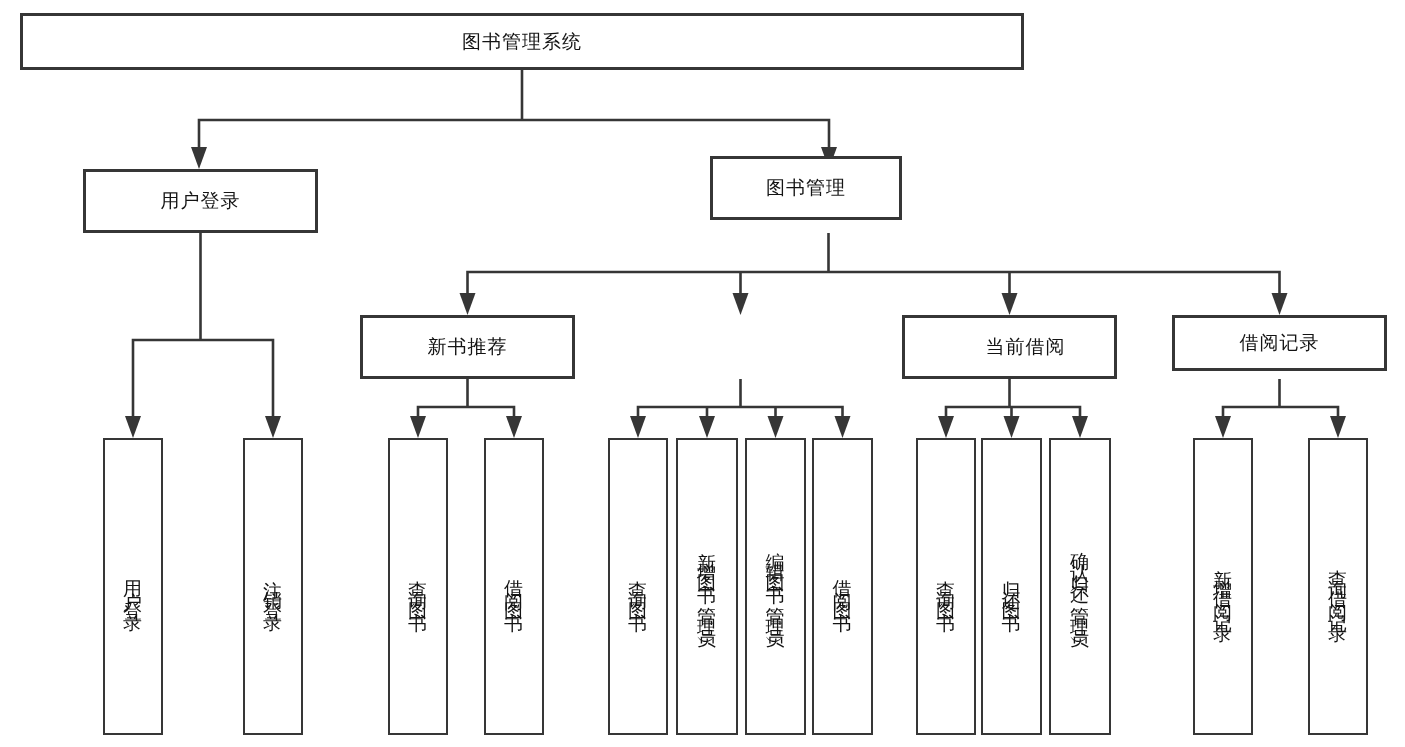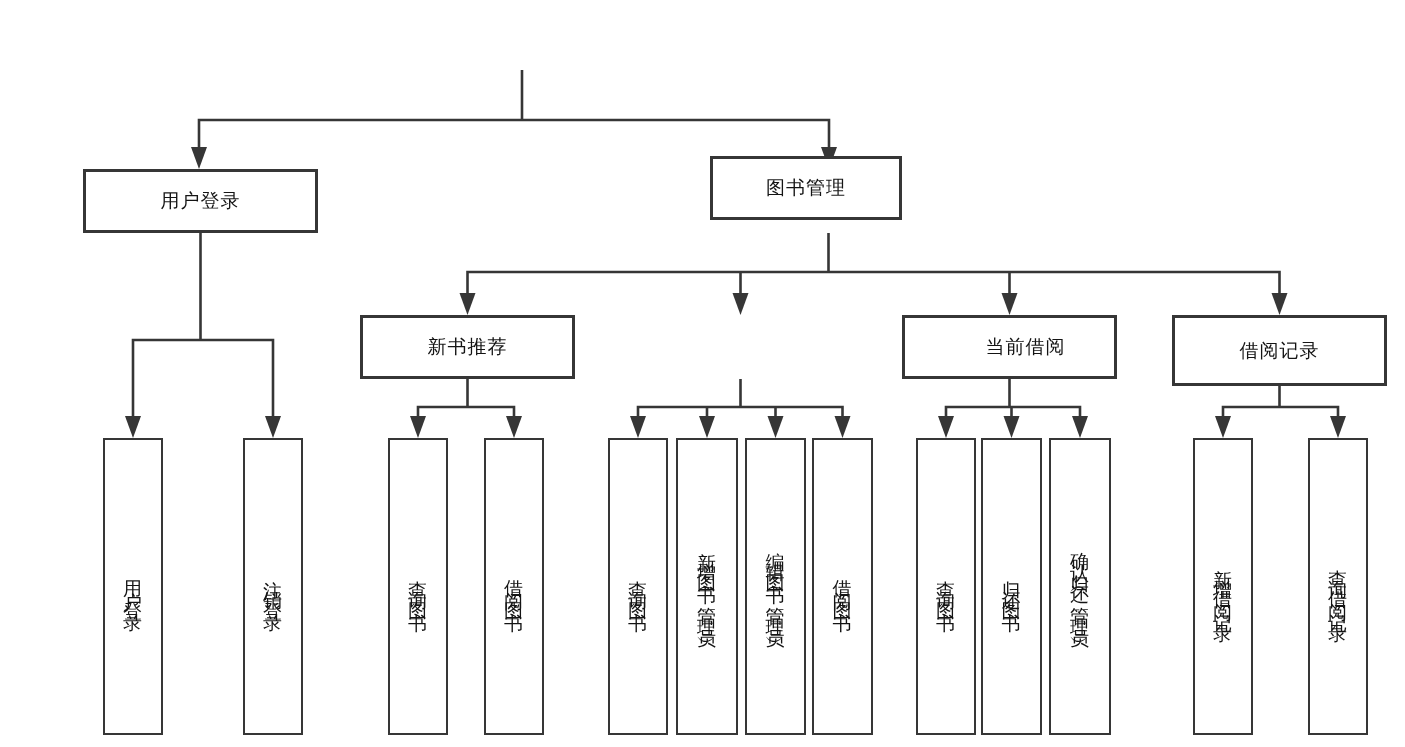--- a/index.html
+++ b/index.html
@@ -111,35 +111,38 @@
       <polygon class="arrow" points="1003.5,416 1019.5,416 1011.5,438"></polygon>
       <polygon class="arrow" points="1072,416 1088,416 1080,438"></polygon>
     </g>
     <g>
       <path class="line" d="M1279.5 379 V407 M1223 418 V407 H1338 V418"></path>
       <polygon class="arrow" points="1215,416 1231,416 1223,438"></polygon>
       <polygon class="arrow" points="1330,416 1346,416 1338,438"></polygon>
     </g>
   </svg>
 
+  <div class="node hnode" style="left:20px; top:13px; width:1004px; height:57px;">
+    <span>图书管理系统</span>
+  </div>
 
   <div class="node hnode" style="left:83px; top:169px; width:235px; height:64px;">
     <span>用户登录</span>
   </div>
   <div class="node hnode" style="left:710px; top:156px; width:192px; height:64px;">
     <span>图书管理</span>
   </div>
 
   <div class="node hnode" style="left:360px; top:315px; width:215px; height:64px;">
     <span>新书推荐</span>
   </div>
   <div class="node hnode" style="left:902px; top:315px; width:215px; height:64px;padding-left:32px;">
     <span>当前借阅</span>
   </div>
-  <div class="node hnode" style="left:1172px; top:315px; width:215px; height:71px;">
+  <div class="node hnode" style="left:1172px; top:315px; width:215px; height:56px;">
     <span>借阅记录</span>
   </div>
 
   <div class="node vnode" style="left:103px; width:60px;">
     <span class="vtext">用户登录</span>
   </div>
   <div class="node vnode" style="left:243px; width:60px;">
     <span class="vtext">注销登录</span>
   </div>
 

